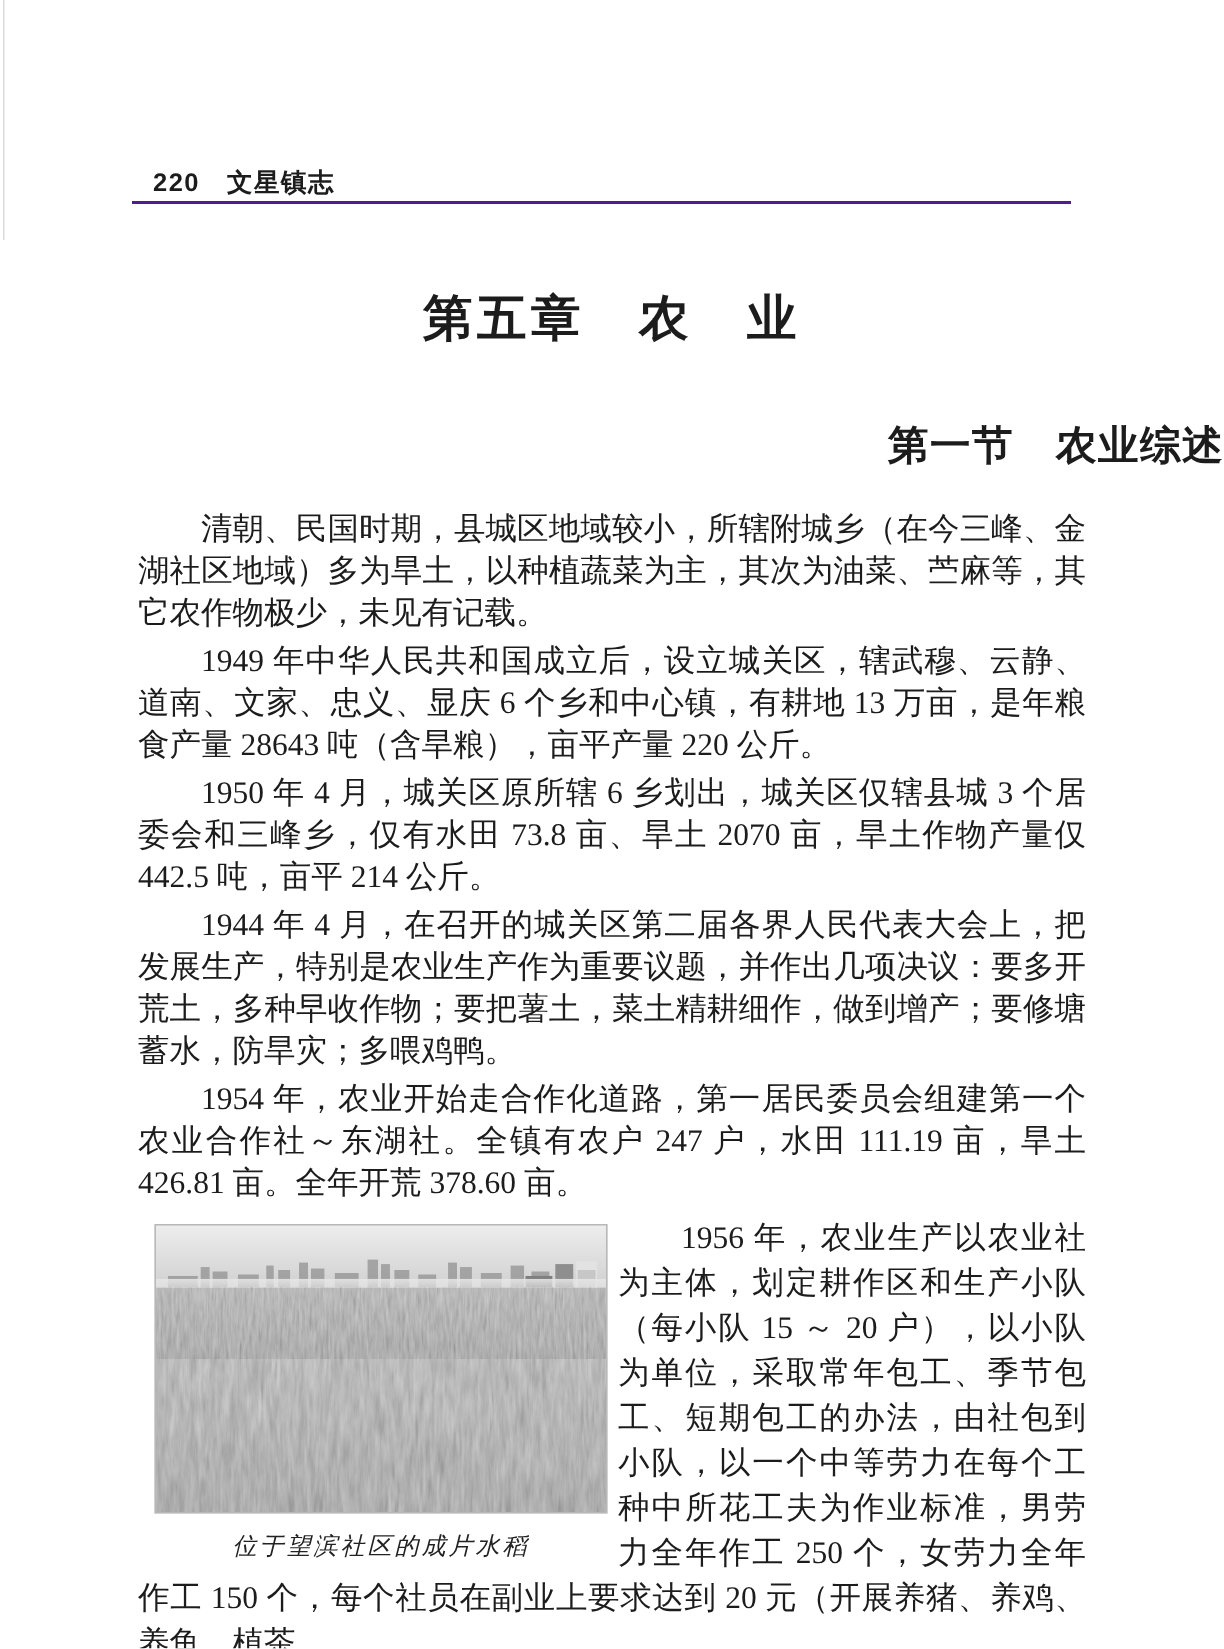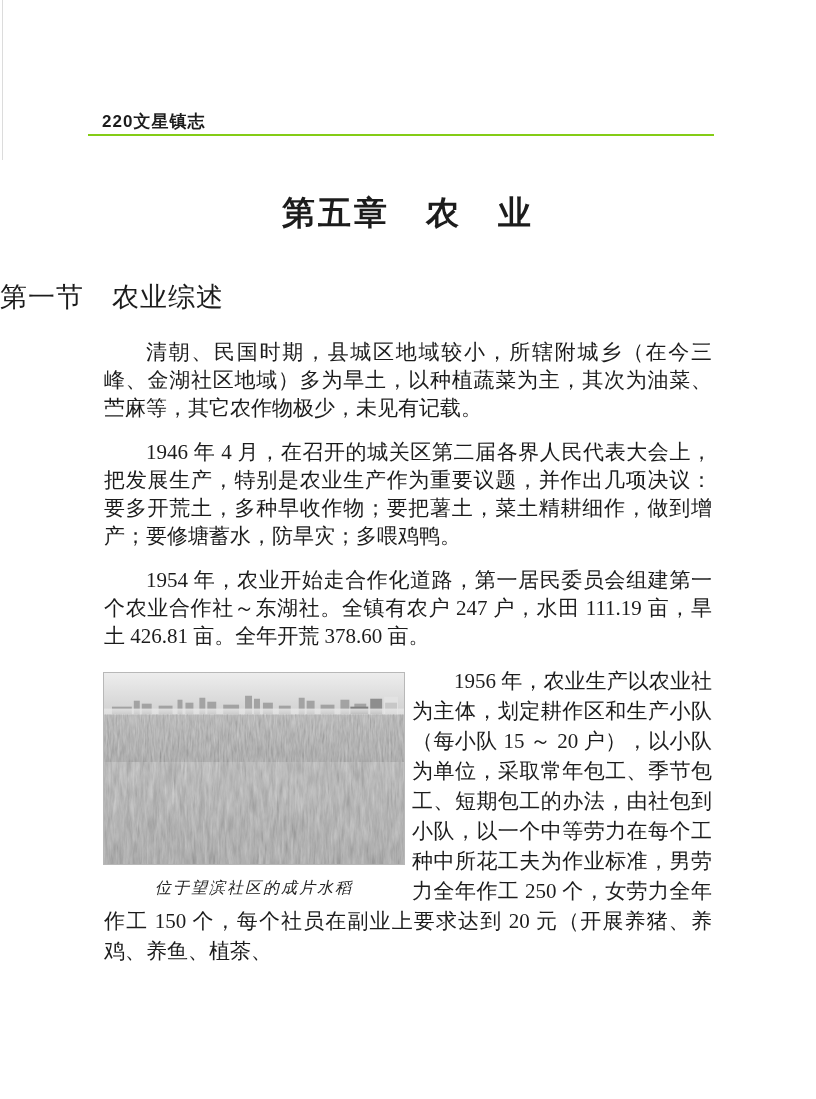--- a/index.html
+++ b/index.html
@@ -14,54 +14,54 @@
   
   .page::before{
     content:""; position:absolute; left:2px; top:0; width:1px; height:160px;
     background:#dcdcdc;
   }
 
   .running-head{
     margin-left:88px;
     padding-top:111px;
     width:626px;
-    border-bottom:2px solid #84cc16;
+    border-bottom:2px solid #4c1d95;
     padding-bottom:2px;
     font-family:"Liberation Sans","DejaVu Sans",sans-serif;
     font-weight:600;
     font-size:17px;
     line-height:21px;
     display:flex; align-items:baseline;
   }
   .running-head .pageno{ margin-left:14px; letter-spacing:1px; }
-  .running-head .booktitle{ letter-spacing:1px;font-family:Liberation Serif, serif; }
+  .running-head .booktitle{ margin-left:18px; letter-spacing:1px;font-family:Liberation Serif, serif; }
 
   .chapter-title{
     margin:54px 0 0;
     text-align:center;
     font-size:33px; line-height:46px;
     font-weight:700;
     letter-spacing:3px;
   }
   .section-title{
     margin:44px 0 0;
-    text-align:left;
+    text-align:right;
     font-size:27px; line-height:34px;
-    font-weight:400;
+    font-weight:700;
     letter-spacing:1px;
   }
 
   .body-text{
     margin:24px 88px 0 88px;
     width:640px;
     font-size:21px;
     line-height:28px;
     text-align:justify;
   }
-  .body-text p{ margin:16px; text-indent:2em; }
+  .body-text p{ margin:4px; text-indent:2em; }
 
   .photo-wrap{ margin-top:8px; }
   .photo-wrap::after{ content:""; display:block; clear:both; }
   figure.photo-figure{
     float:left;
     width:302px;
     margin:6px 7px 0 15px;
     padding:0;
   }
   .photo-svg{
@@ -90,21 +90,23 @@
     <span class="pageno">220</span>
     <span class="booktitle">文星镇志</span>
   </div>
 
   <h1 class="chapter-title">第五章　农　业</h1>
 
   <h2 class="section-title">第一节　农业综述</h2>
 
   <div class="body-text">
     <p>清朝、民国时期，县城区地域较小，所辖附城乡（在今三峰、金湖社区地域）多为旱土，以种植蔬菜为主，其次为油菜、苎麻等，其它农作物极少，未见有记载。</p>
-    <p>1946 年 4 月，在召开的城关区第二届各界人民代表大会上，把发展生产，特别是农业生产作为重要议题，并作出几项决议：要多开荒土，多种早收作物；要把薯土，菜土精耕细作，做到增产；要修塘蓄水，防旱灾；多喂鸡鸭。</p>
+    <p>1949 年中华人民共和国成立后，设立城关区，辖武穆、云静、道南、文家、忠义、显庆 6 个乡和中心镇，有耕地 13 万亩，是年粮食产量 28643 吨（含旱粮），亩平产量 220 公斤。</p>
+    <p>1950 年 4 月，城关区原所辖 6 乡划出，城关区仅辖县城 3 个居委会和三峰乡，仅有水田 73.8 亩、旱土 2070 亩，旱土作物产量仅 442.5 吨，亩平 214 公斤。</p>
+    <p>1944 年 4 月，在召开的城关区第二届各界人民代表大会上，把发展生产，特别是农业生产作为重要议题，并作出几项决议：要多开荒土，多种早收作物；要把薯土，菜土精耕细作，做到增产；要修塘蓄水，防旱灾；多喂鸡鸭。</p>
     <p>1954 年，农业开始走合作化道路，第一居民委员会组建第一个农业合作社～东湖社。全镇有农户 247 户，水田 111.19 亩，旱土 426.81 亩。全年开荒 378.60 亩。</p>
 
     <div class="photo-wrap">
       <figure class="photo-figure">
         <svg class="photo-svg" viewBox="0 0 302 193" xmlns="http://www.w3.org/2000/svg" preserveAspectRatio="none">
           <defs>
             <linearGradient id="sky" x1="0" y1="0" x2="0" y2="1">
               <stop offset="0" stop-color="#ededed"></stop>
               <stop offset="1" stop-color="#cfcfcf"></stop>
             </linearGradient>

